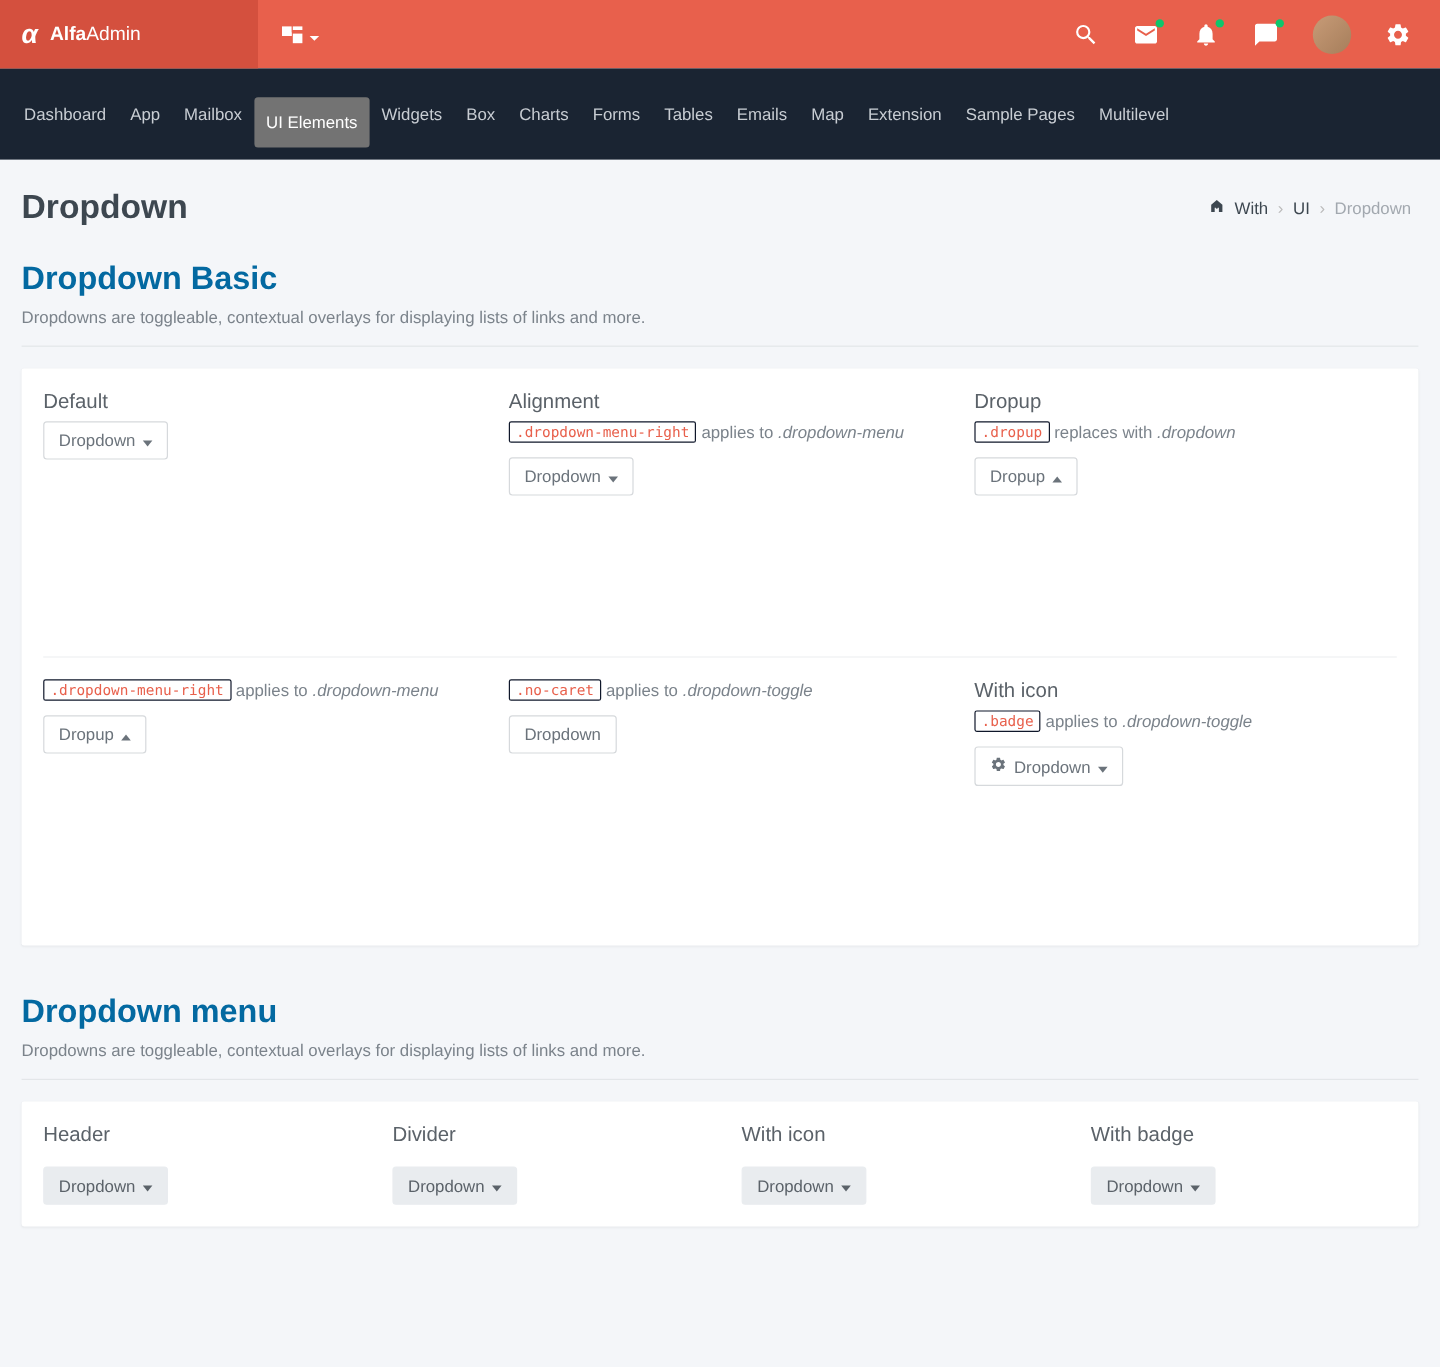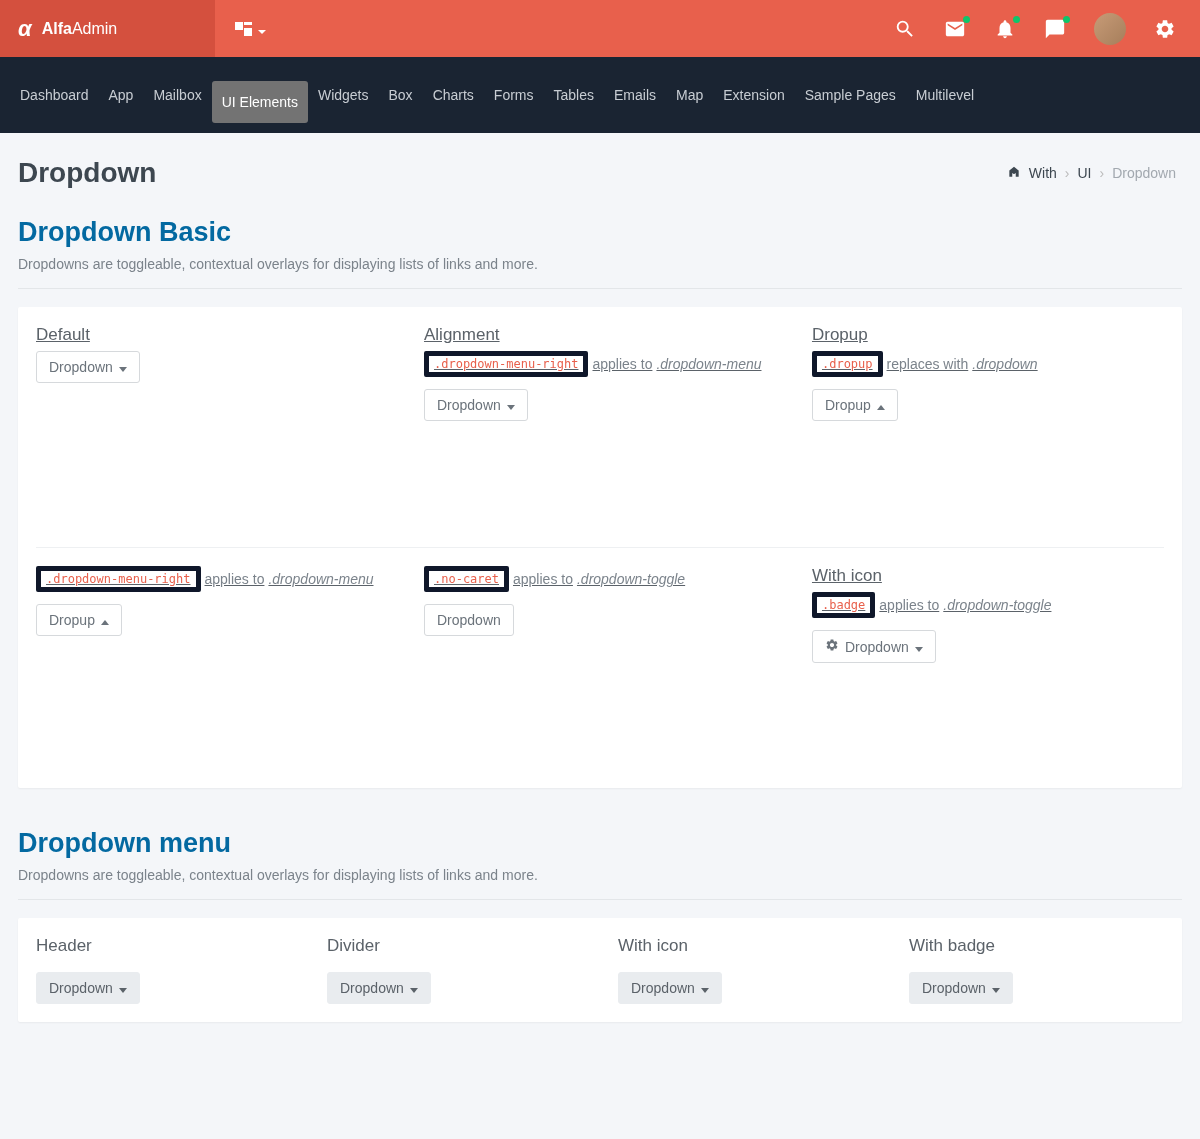--- a/index.html
+++ b/index.html
@@ -25,26 +25,26 @@
 .breadcrumb { display: flex; align-items: center; gap: 8px; font-size: 14px; color: #6b737b; }
 .breadcrumb .sep { color: #bbb; }
 .breadcrumb .active { color: #a2a8af; }
 .bc-home-icon svg { width: 14px; height: 14px; fill: #3d4750; }
 .section { padding: 20px 18px 0 18px; }
 .section-title { font-size: 27px; color: #0369a1; font-weight: 700; margin-bottom: 8px; }
 .section-desc { color: #7b838b; margin-bottom: 16px; }
 .section-hr { border-top: 1px solid #e3e6e9; margin-bottom: 0; }
 .card { background: #fff; margin: 18px 18px 0 18px; border-radius: 2px; box-shadow: 0 1px 2px rgba(0,0,0,0.05); }
 .card-grid { display: flex; flex-wrap: wrap; }
-.card-col3 { width: 33.333%; padding: 18px; text-decoration: underline; }
+.card-col3 { width: 33.333%; padding: 18px; }
 .card-col4 { width: 25%; padding: 18px; }
 .card-hr { border-top: 1px solid #eef0f2; width: 100%; margin: 0 18px; }
 .example-title { font-size: 17px; color: #5b6269; font-weight: 500; margin-bottom: 6px; }
 .example-desc { color: #7b838b; margin-bottom: 12px; font-size: 14px; display: flex; align-items: center; flex-wrap: wrap; gap: 4px; }
-.code-badge { border: 5px solid #0f172a; color: #e8604c; padding: 1px 5px; border-radius: 2px; font-family: monospace; font-size: 12px; display: inline-block; }
+.code-badge { border: 1px solid #0f172a; color: #e8604c; padding: 1px 5px; border-radius: 2px; font-family: monospace; font-size: 12px; display: inline-block; }
 .em { font-style: italic; }
 .btn { border: 1px solid #d6d9dc; background: #fff; color: #6b737b; padding: 7px 12px; border-radius: 3px; font-size: 14px; cursor: pointer; display: inline-flex; align-items: center; gap: 6px; }
 .btn.light { background: #e9ecef; border: 1px solid #e9ecef; color: #5b6269; }
 .caret-d::after { content: ""; border-top: 5px solid currentColor; border-left: 4px solid transparent; border-right: 4px solid transparent; display: inline-block; }
 .caret-u::after { content: ""; border-bottom: 5px solid currentColor; border-left: 4px solid transparent; border-right: 4px solid transparent; display: inline-block; }
 .gear-icon svg { width: 14px; height: 14px; fill: #6b737b; }
 .tall { min-height: 240px; }
 </style>
 </head>
 <body>

